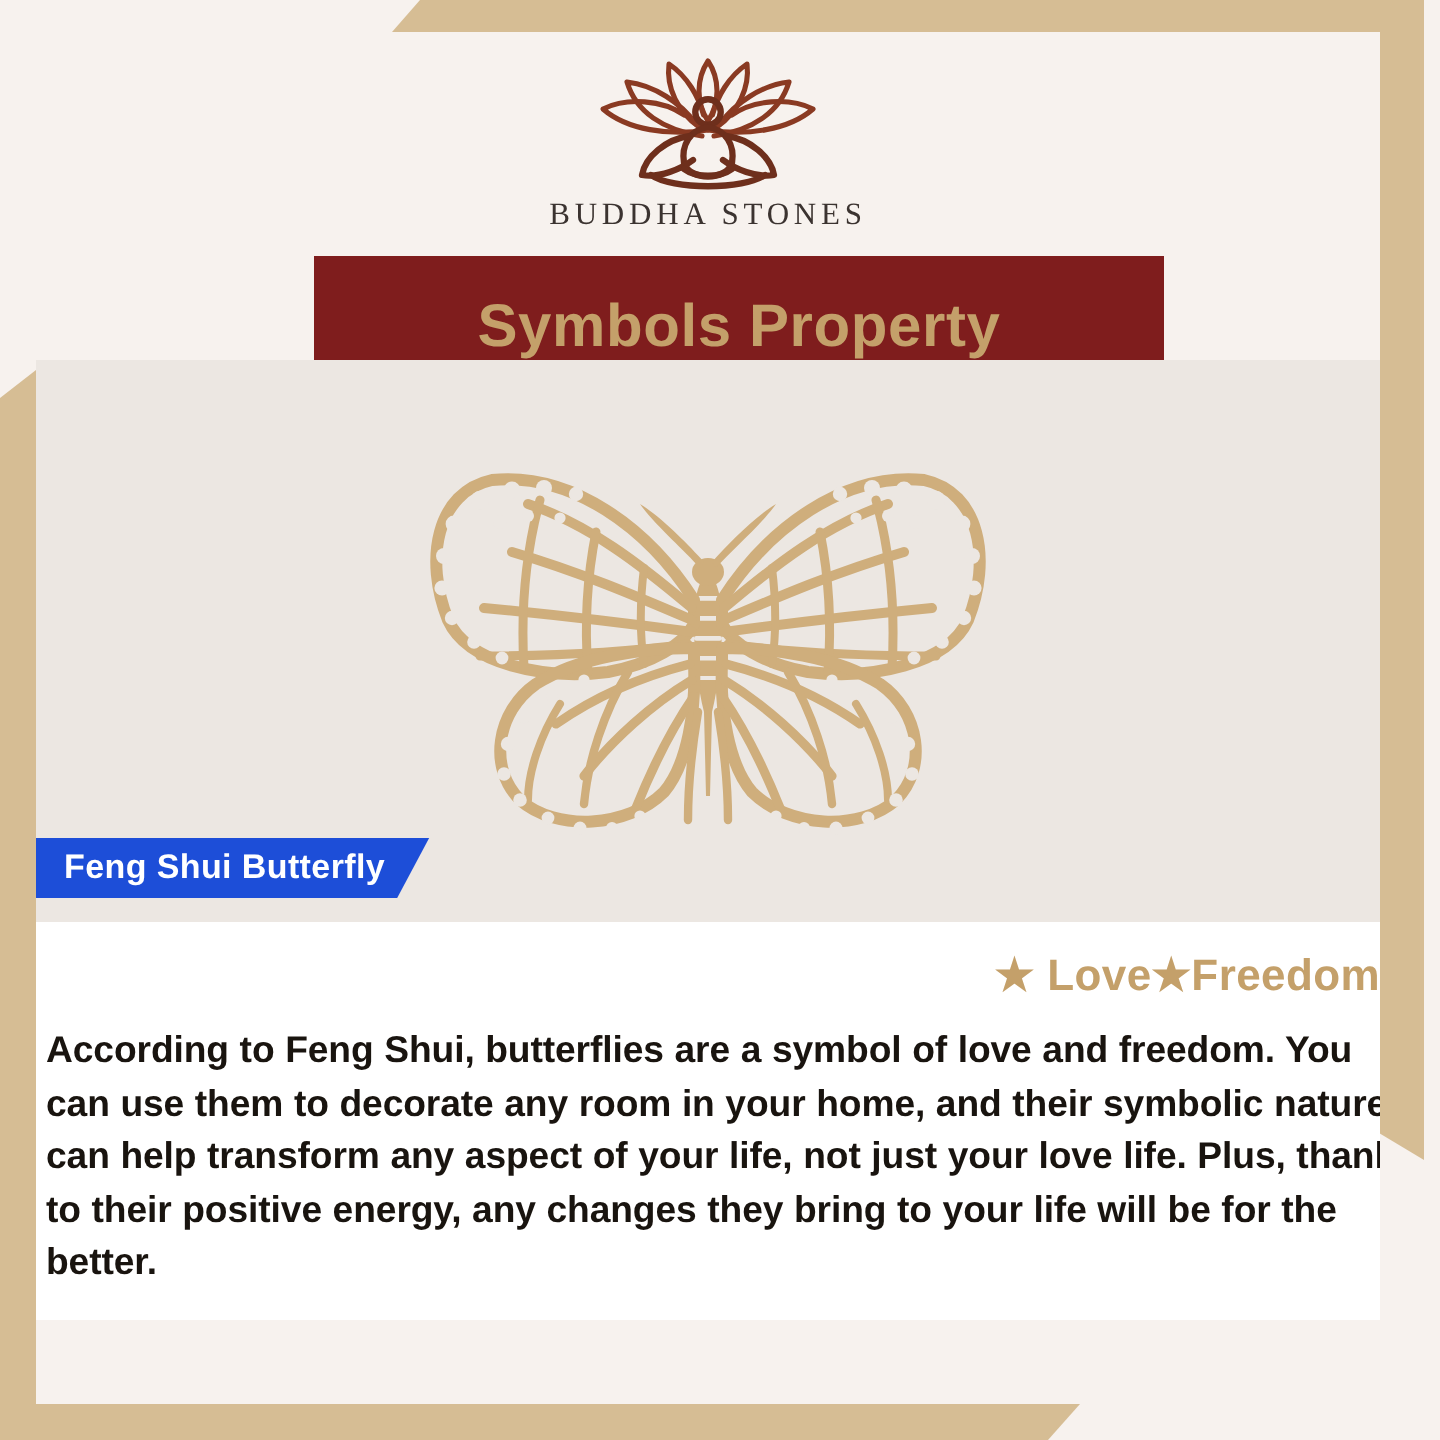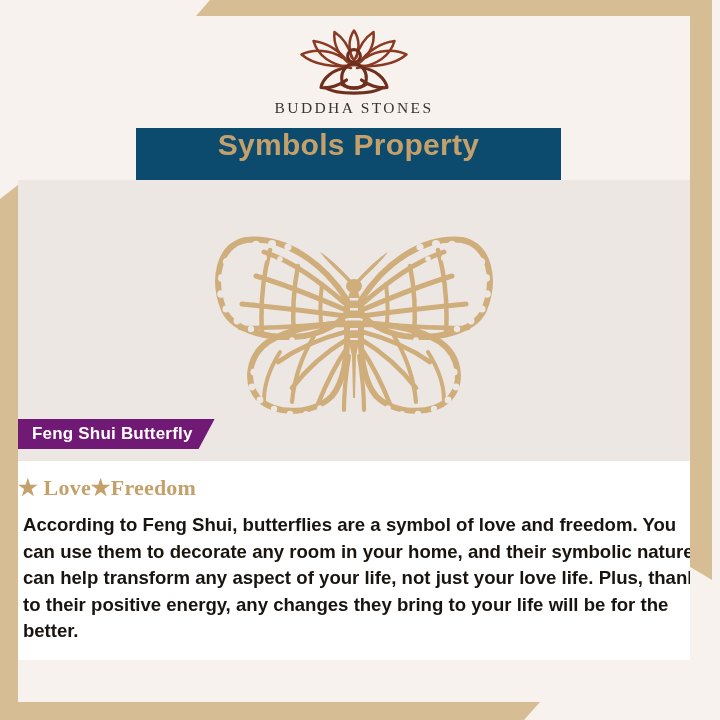--- a/index.html
+++ b/index.html
@@ -95,27 +95,27 @@
     font-family: "Liberation Serif", serif;
     font-size: 15.5px;
     letter-spacing: 2.4px;
     color: #3b3330;
     white-space: nowrap;
   }
 
   
   .title-banner {
     position: absolute;
-    left: 118px;
+    left: 139px;
     top: 112px;
     width: 425px;
     height: 53px;
-    background: #0c4a6e;
+    background: #7f1d1d;
     display: flex;
-    align-items: flex-start;
+    align-items: flex-end;
     justify-content: center;
   }
   .title-text {
     font-family: "Liberation Sans Narrow", "Liberation Sans", sans-serif;
     font-weight: bold;
     font-size: 30px;
     color: #c4a06a;
     letter-spacing: 0.3px;
     white-space: nowrap;
   }
@@ -140,21 +140,21 @@
     display: block;
   }
 
   
   .ribbon-tag {
     position: absolute;
     left: 0;
     top: 403px;
     height: 30px;
     padding: 0 22px 0 14px;
-    background: #701a75;
+    background: #1d4ed8;
     display: flex;
     align-items: center;
     clip-path: polygon(0 0, 100% 0, calc(100% - 16px) 100%, 0 100%);
   }
   .ribbon-text {
     font-family: "Liberation Sans Narrow", "Liberation Sans", sans-serif;
     font-weight: bold;
     font-size: 17px;
     color: #ffffff;
     white-space: nowrap;
@@ -166,22 +166,22 @@
     position: absolute;
     left: 0;
     top: 445px;
     width: 672px;
     height: 199px;
     background: #ffffff;
     overflow: hidden;
   }
   .desc-heading {
     margin: 14px 0 0 0;
-    text-align: left;
-    font-family: Liberation Serif, serif;
+    text-align: right;
+    font-family: Liberation Sans, sans-serif;
     font-weight: bold;
     font-size: 22px;
     color: #c4a06a;
     letter-spacing: 0.2px;
     white-space: nowrap;
   }
   .desc-body {
     margin: 11px 0 0 0;
     padding: 0 0 0 5px;
     width: 690px;

